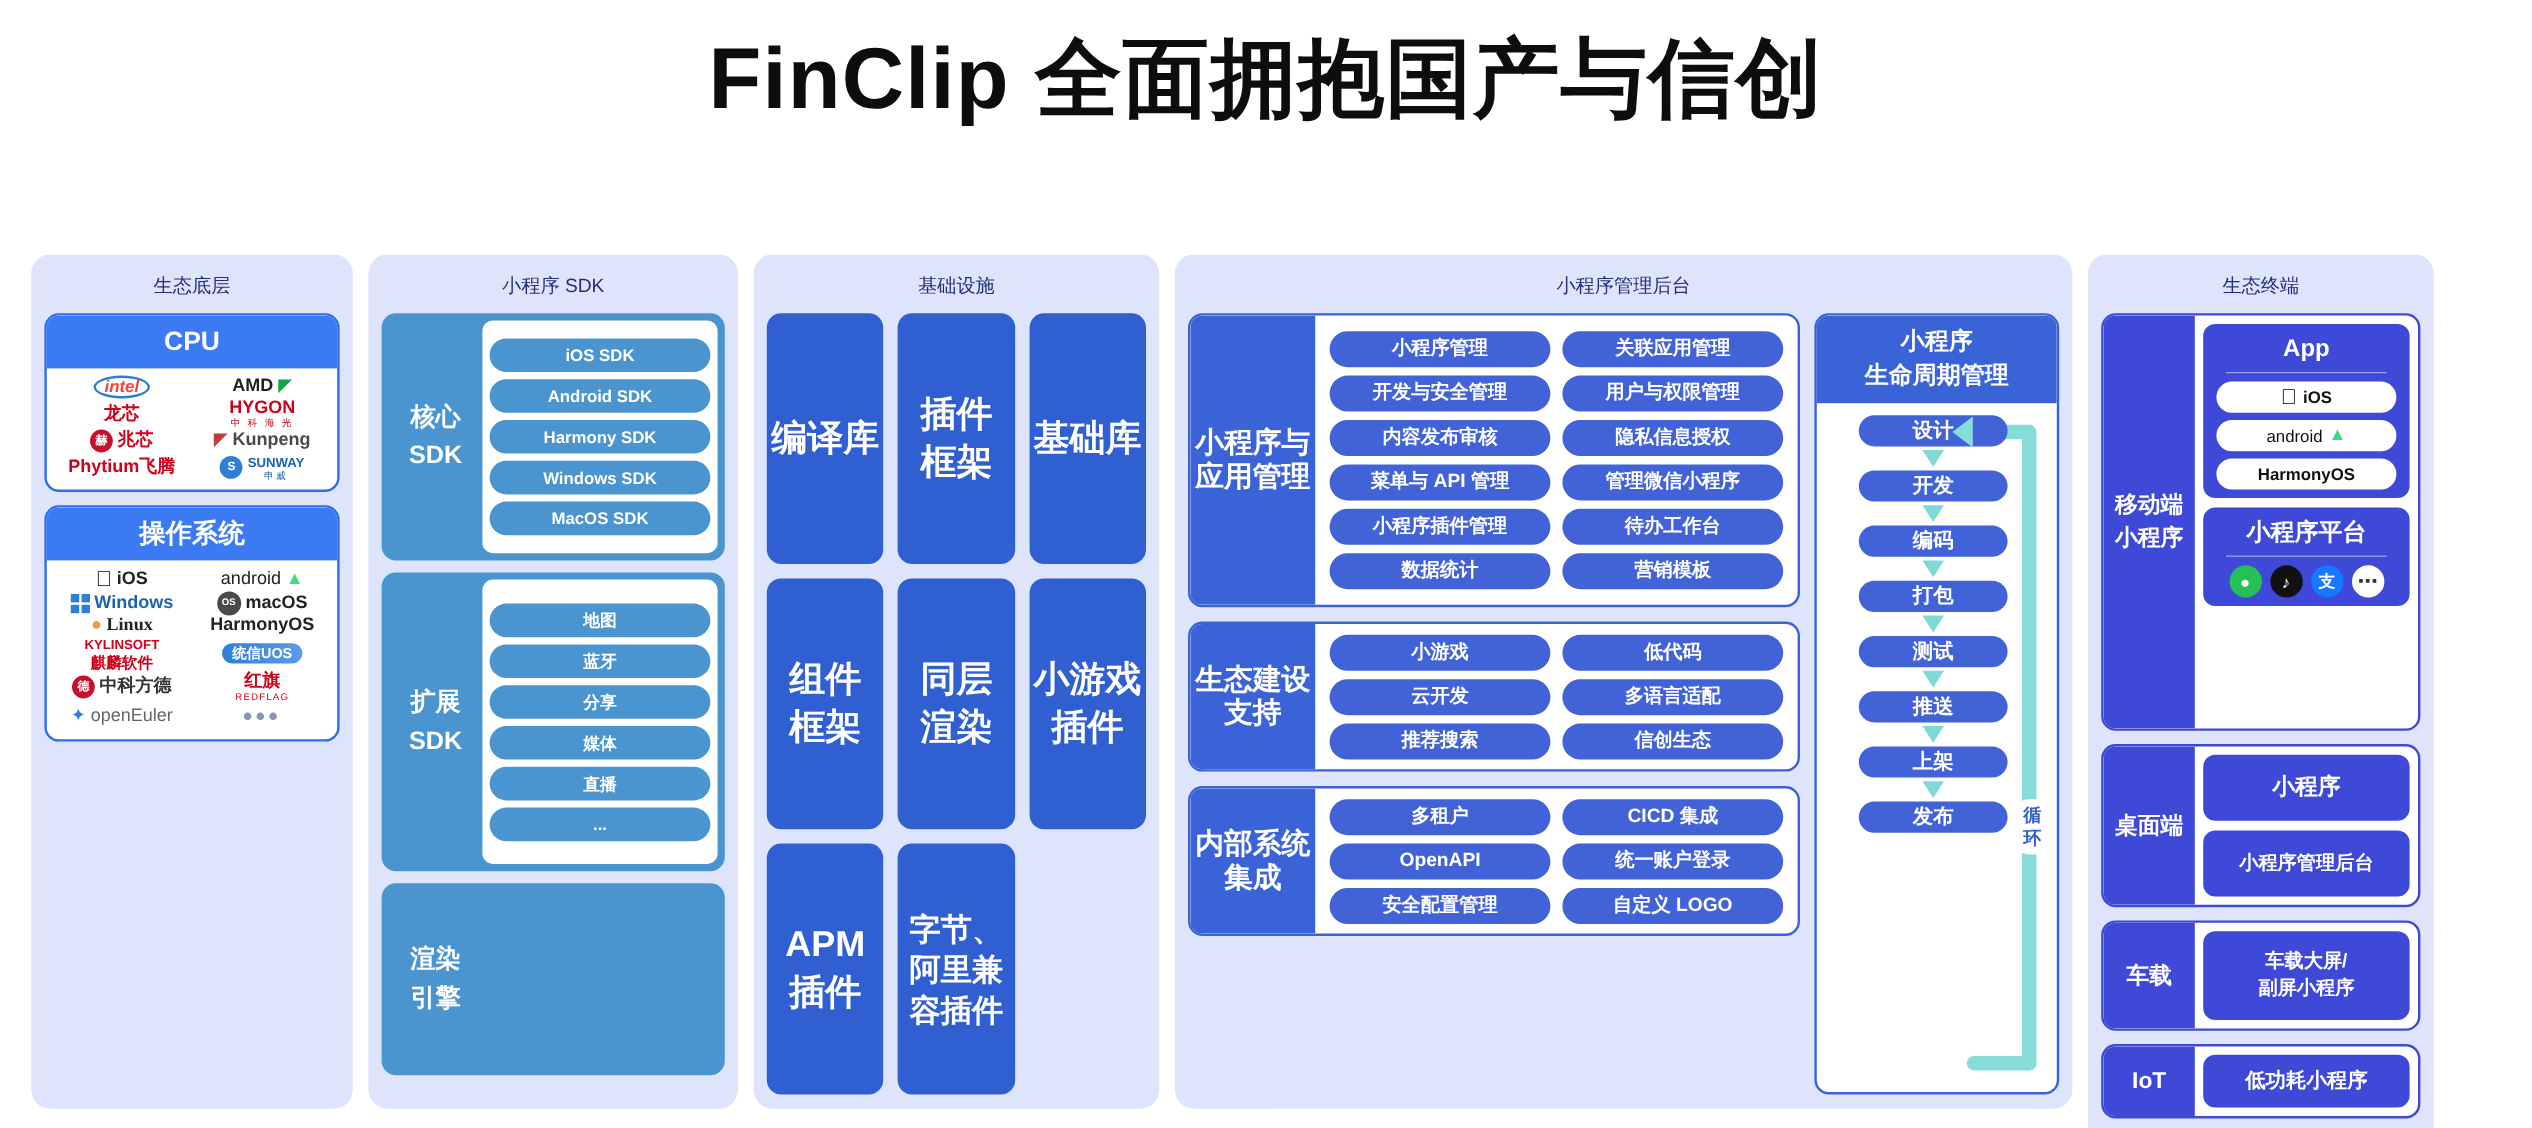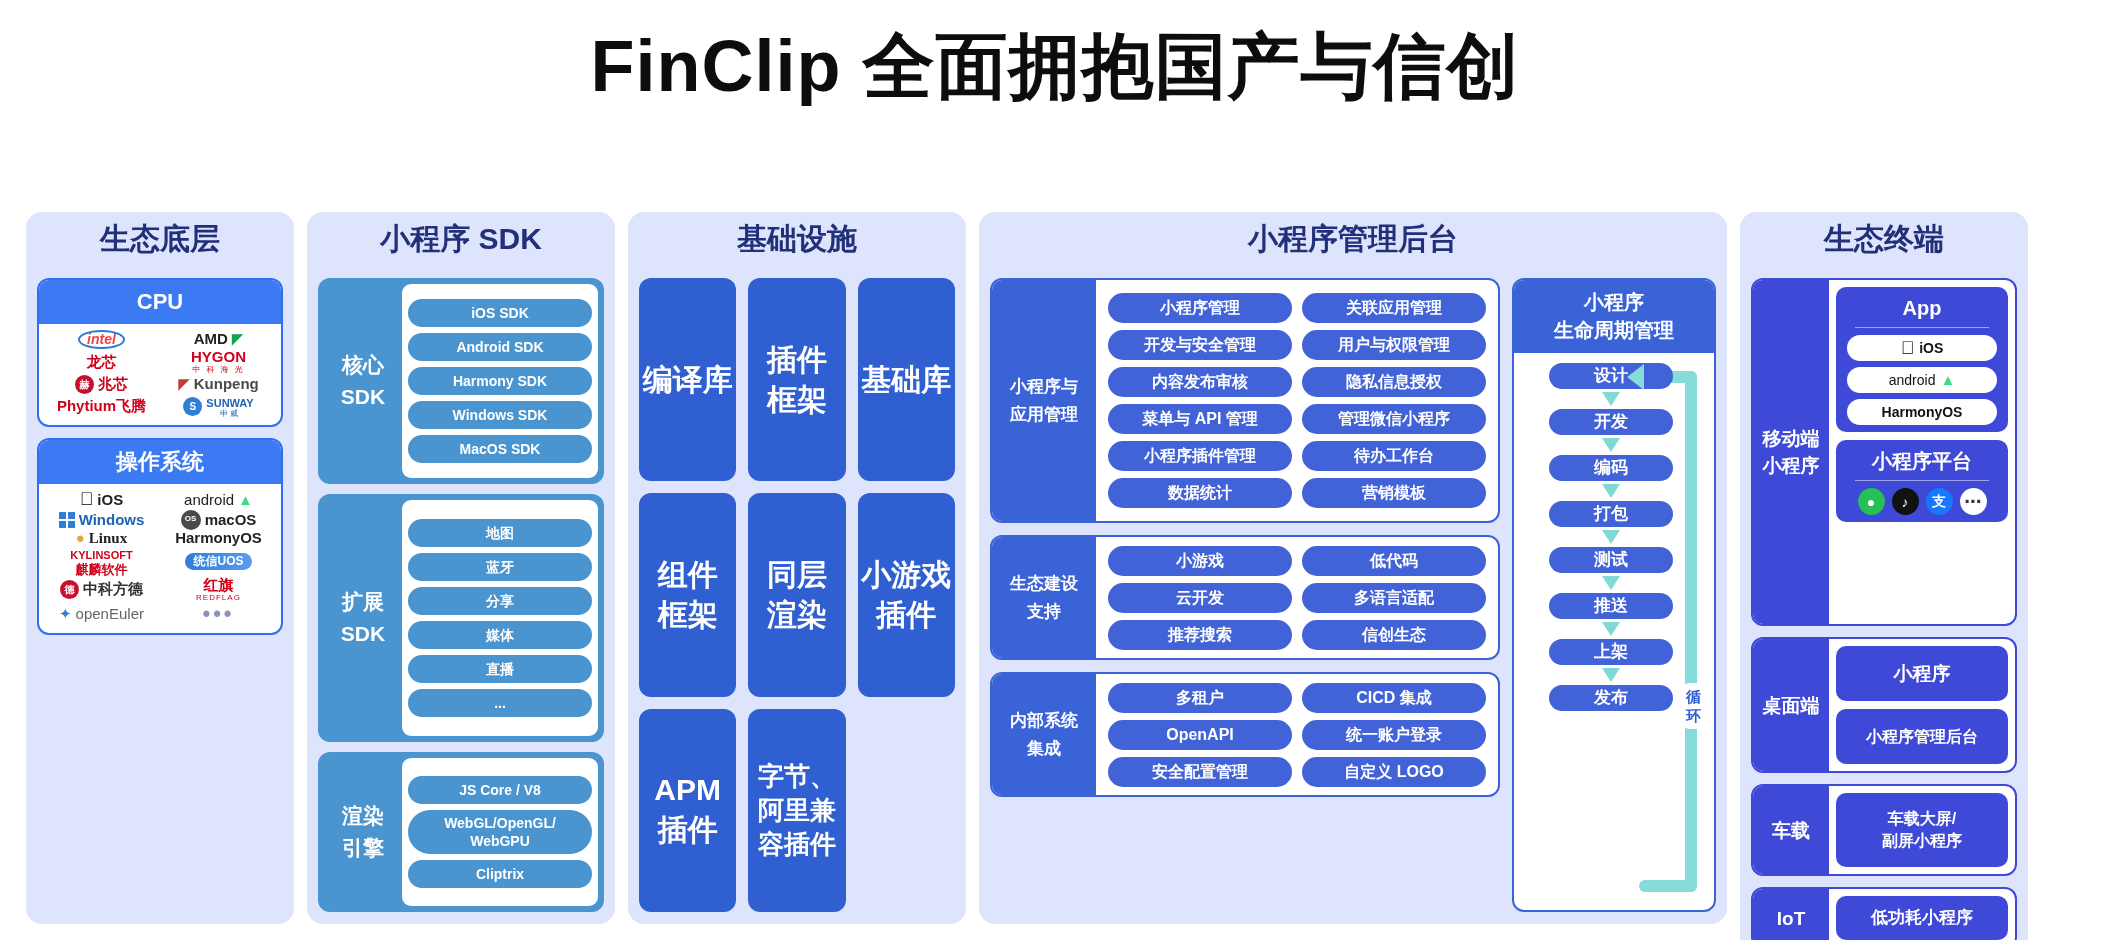--- a/index.html
+++ b/index.html
@@ -29,24 +29,24 @@
 
   .col {
     background: #dfe4fd;
     border-radius: 16px;
     padding: 10px 11px 12px 11px;
     display: flex; flex-direction: column;
   }
   .col-title {
     text-align: center;
     color: #22307a;
-    font-weight: bold;
-    font-size: 30px;
+    font-weight: normal;
+    font-size: 16px;
     line-height: 34px;
-    margin-bottom: 22px;
+    margin-bottom: 5px;
     white-space: nowrap;
   }
 
   
   .col-eco      { width: 268px; height: 712px; }
   .col-sdk      { width: 308px; height: 712px; }
   .col-infra    { width: 338px; height: 712px; }
   .col-admin    { width: 748px; height: 712px; }
   .col-terminal { width: 288px; height: 807px; }
 
@@ -147,21 +147,21 @@
   
   .admin-inner{ flex:1; display:flex; gap:12px; }
   .admin-left{ flex:1; display:flex; flex-direction:column; gap:12px; }
   .admin-block{
     background:#ffffff; border:2px solid #3a63d8; border-radius:12px;
     display:flex; overflow:hidden;
   }
   .ab-title{
     flex:0 0 104px; background:#3a63d8; color:#fff;
     display:flex; align-items:center; justify-content:center; text-align:center;
-    font-weight:bold; font-size:17px; line-height:28px;
+    font-weight:bold; font-size:24px; line-height:28px;
   }
   .ab-pills{
     flex:1; display:grid; grid-template-columns:1fr 1fr;
     gap:7px 10px; padding:9px 12px; align-content:center;
   }
   .pill-admin{
     background:#4263d8; color:#fff; border-radius:20px;
     font-size:16px; font-weight:bold; text-align:center; line-height:30px;
     white-space:nowrap;
   }
@@ -382,26 +382,20 @@
           <div class="pill-sdk">媒体</div>
           <div class="pill-sdk">直播</div>
           <div class="pill-sdk">...</div>
         </div>
       </div>
 
       <div class="sdk-group" style="height:160px">
         <div class="sdk-label">
           <span>渲染</span>
           <span>引擎</span>
-        </div>
-        <div class="sdk-pills">
-          <div class="pill-sdk">JS Core / V8</div>
-          <div class="pill-sdk two" style="white-space:pre-line">WebGL/OpenGL/
-WebGPU</div>
-          <div class="pill-sdk">Cliptrix</div>
         </div>
       </div>
     </div>
 
     <div class="col col-infra">
       <div class="col-title">基础设施</div>
       <div class="infra-grid">
         <div class="infra-cell" style="white-space:pre-line">编译库</div>
         <div class="infra-cell" style="white-space:pre-line">插件
 框架</div>

